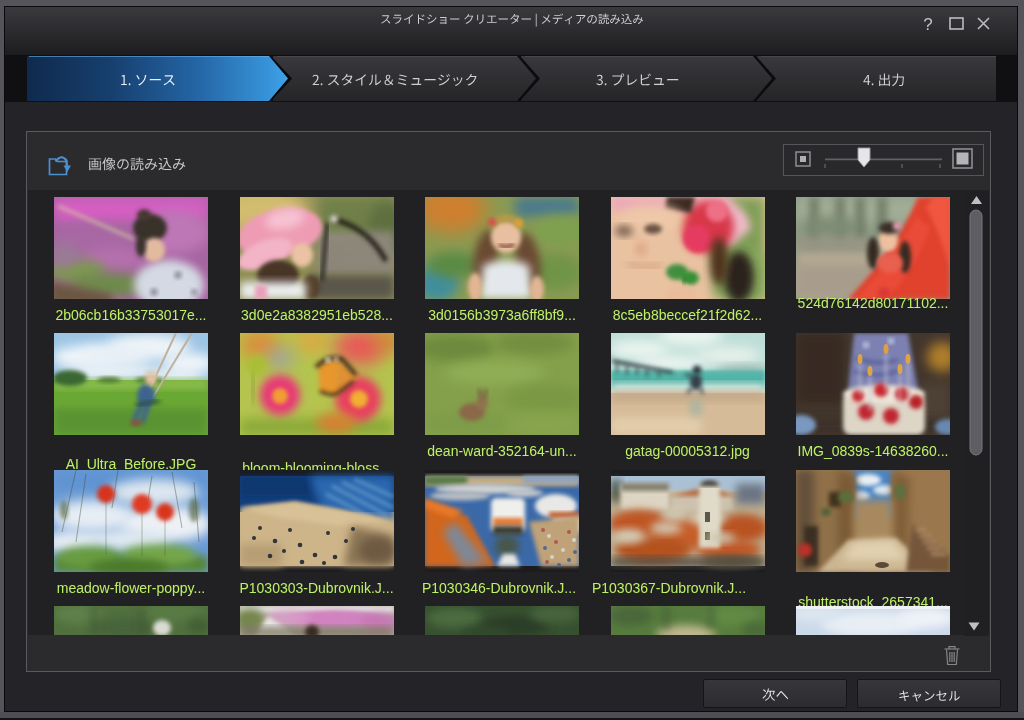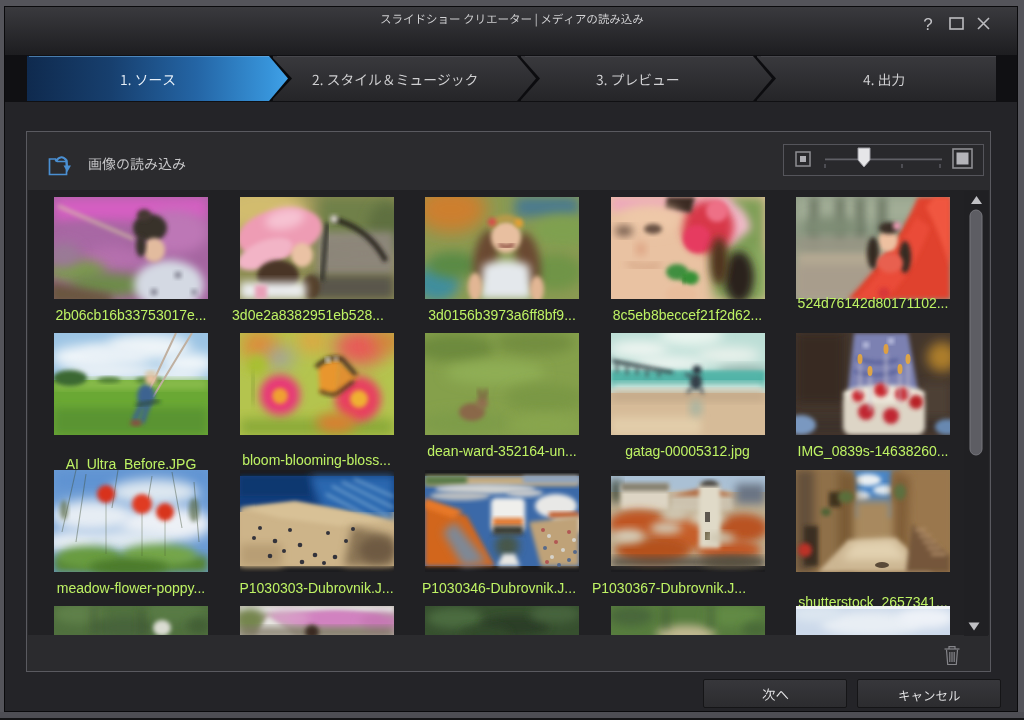--- a/index.html
+++ b/index.html
@@ -122,21 +122,21 @@
 <circle cx="94" cy="22" r="4" fill="#d8d4c8" filter="url(#b2)"></circle>
 <ellipse cx="40" cy="36" rx="43" ry="24" fill="#ee9cb4" filter="url(#b2)" transform="rotate(-12 40 36)"></ellipse>
 <ellipse cx="25" cy="57" rx="29" ry="13" fill="#f2b4c6" filter="url(#b2)" transform="rotate(-22 25 57)"></ellipse>
 <ellipse cx="45" cy="22" rx="20" ry="10" fill="#f6c2d2" filter="url(#b4)" transform="rotate(-12 45 22)"></ellipse>
 <ellipse cx="62" cy="58" rx="11" ry="12" fill="#eac2a4" filter="url(#b2)"></ellipse>
 <ellipse cx="38" cy="79" rx="21" ry="16" fill="#4a3526" filter="url(#b2)"></ellipse>
 <ellipse cx="71" cy="90" rx="9" ry="12" fill="#553f2c" filter="url(#b2)"></ellipse>
 <rect x="0" y="85" width="66" height="17" fill="#eceef0" filter="url(#b4)"></rect>
 <rect x="15" y="88" width="12" height="14" fill="#e8a0b8" filter="url(#b2)"></rect>
         </svg>
-<div class="cap" style="left:195px;top:117px">3d0e2a8382951eb528...</div>
+<div class="cap" style="left:204px;top:117px">3d0e2a8382951eb528...</div>
 <svg class="th" style="left:397px;top:7px" width="154" height="102" viewBox="0 0 154 102">
           <rect width="154" height="102" fill="#8a9a52"></rect>
 <ellipse cx="26" cy="12" rx="36" ry="24" fill="#cd7f2f" filter="url(#b9)"></ellipse>
 <rect x="90" y="0" width="64" height="20" fill="#49798f" filter="url(#b6)"></rect>
 <ellipse cx="138" cy="34" rx="30" ry="16" fill="#7fa04f" filter="url(#b6)"></ellipse>
 <ellipse cx="12" cy="86" rx="22" ry="18" fill="#3f8e9e" filter="url(#b6)"></ellipse>
 <ellipse cx="28" cy="68" rx="26" ry="13" fill="#5a8a44" filter="url(#b6)"></ellipse>
 <ellipse cx="130" cy="75" rx="28" ry="18" fill="#6f9446" filter="url(#b6)"></ellipse>
 <ellipse cx="61" cy="60" rx="12" ry="28" fill="#6b4930" filter="url(#b4)" transform="rotate(10 61 60)"></ellipse>
 <ellipse cx="103" cy="64" rx="12" ry="29" fill="#6b4930" filter="url(#b4)" transform="rotate(-10 103 64)"></ellipse>
@@ -231,21 +231,21 @@
 <circle cx="118" cy="66" r="23" fill="#e84060" filter="url(#b4)"></circle>
 <circle cx="119" cy="66" r="9" fill="#f0b030" filter="url(#b2)"></circle>
 <ellipse cx="96" cy="90" rx="20" ry="10" fill="#d88030" filter="url(#b6)"></ellipse>
 <path d="M78 32 L100 24 L98 62 L80 60 Z" fill="#e8962e" filter="url(#b2)"></path>
 <path d="M98 28 L118 44 L96 62 Z" fill="#e09030" filter="url(#b2)"></path>
 <path d="M76 34 Q88 22 102 26 L116 42" stroke="#38281a" stroke-width="4" fill="none" filter="url(#b2)"></path>
 <path d="M80 58 Q92 64 98 60 L114 48" stroke="#38281a" stroke-width="3" fill="none" filter="url(#b2)"></path>
 <circle cx="88" cy="27" r="2.5" fill="#fff" filter="url(#b2)"></circle>
 <circle cx="96" cy="26" r="2" fill="#fff" filter="url(#b2)"></circle>
         </svg>
-<div class="cap" style="left:203.5px;top:262px">bloom-blooming-bloss...</div>
+<div class="cap" style="left:203.5px;top:270px">bloom-blooming-bloss...</div>
 <svg class="th" style="left:397px;top:143.3px" width="154" height="102" viewBox="0 0 154 102">
           <rect width="154" height="102" fill="#85a04b"></rect>
 <ellipse cx="30" cy="15" rx="40" ry="14" fill="#6d8a3c" filter="url(#b6)"></ellipse>
 <ellipse cx="110" cy="10" rx="40" ry="12" fill="#738e40" filter="url(#b6)"></ellipse>
 <ellipse cx="70" cy="40" rx="50" ry="12" fill="#8fae54" filter="url(#b6)"></ellipse>
 <ellipse cx="120" cy="65" rx="40" ry="14" fill="#7a9845" filter="url(#b6)"></ellipse>
 <ellipse cx="40" cy="90" rx="45" ry="12" fill="#7e9c48" filter="url(#b6)"></ellipse>
 <ellipse cx="120" cy="92" rx="35" ry="10" fill="#88a64e" filter="url(#b6)"></ellipse>
 <ellipse cx="47" cy="79" rx="13" ry="9" fill="#8a6848" filter="url(#b2)"></ellipse>
 <circle cx="57" cy="70" r="6" fill="#907050" filter="url(#b2)"></circle>

